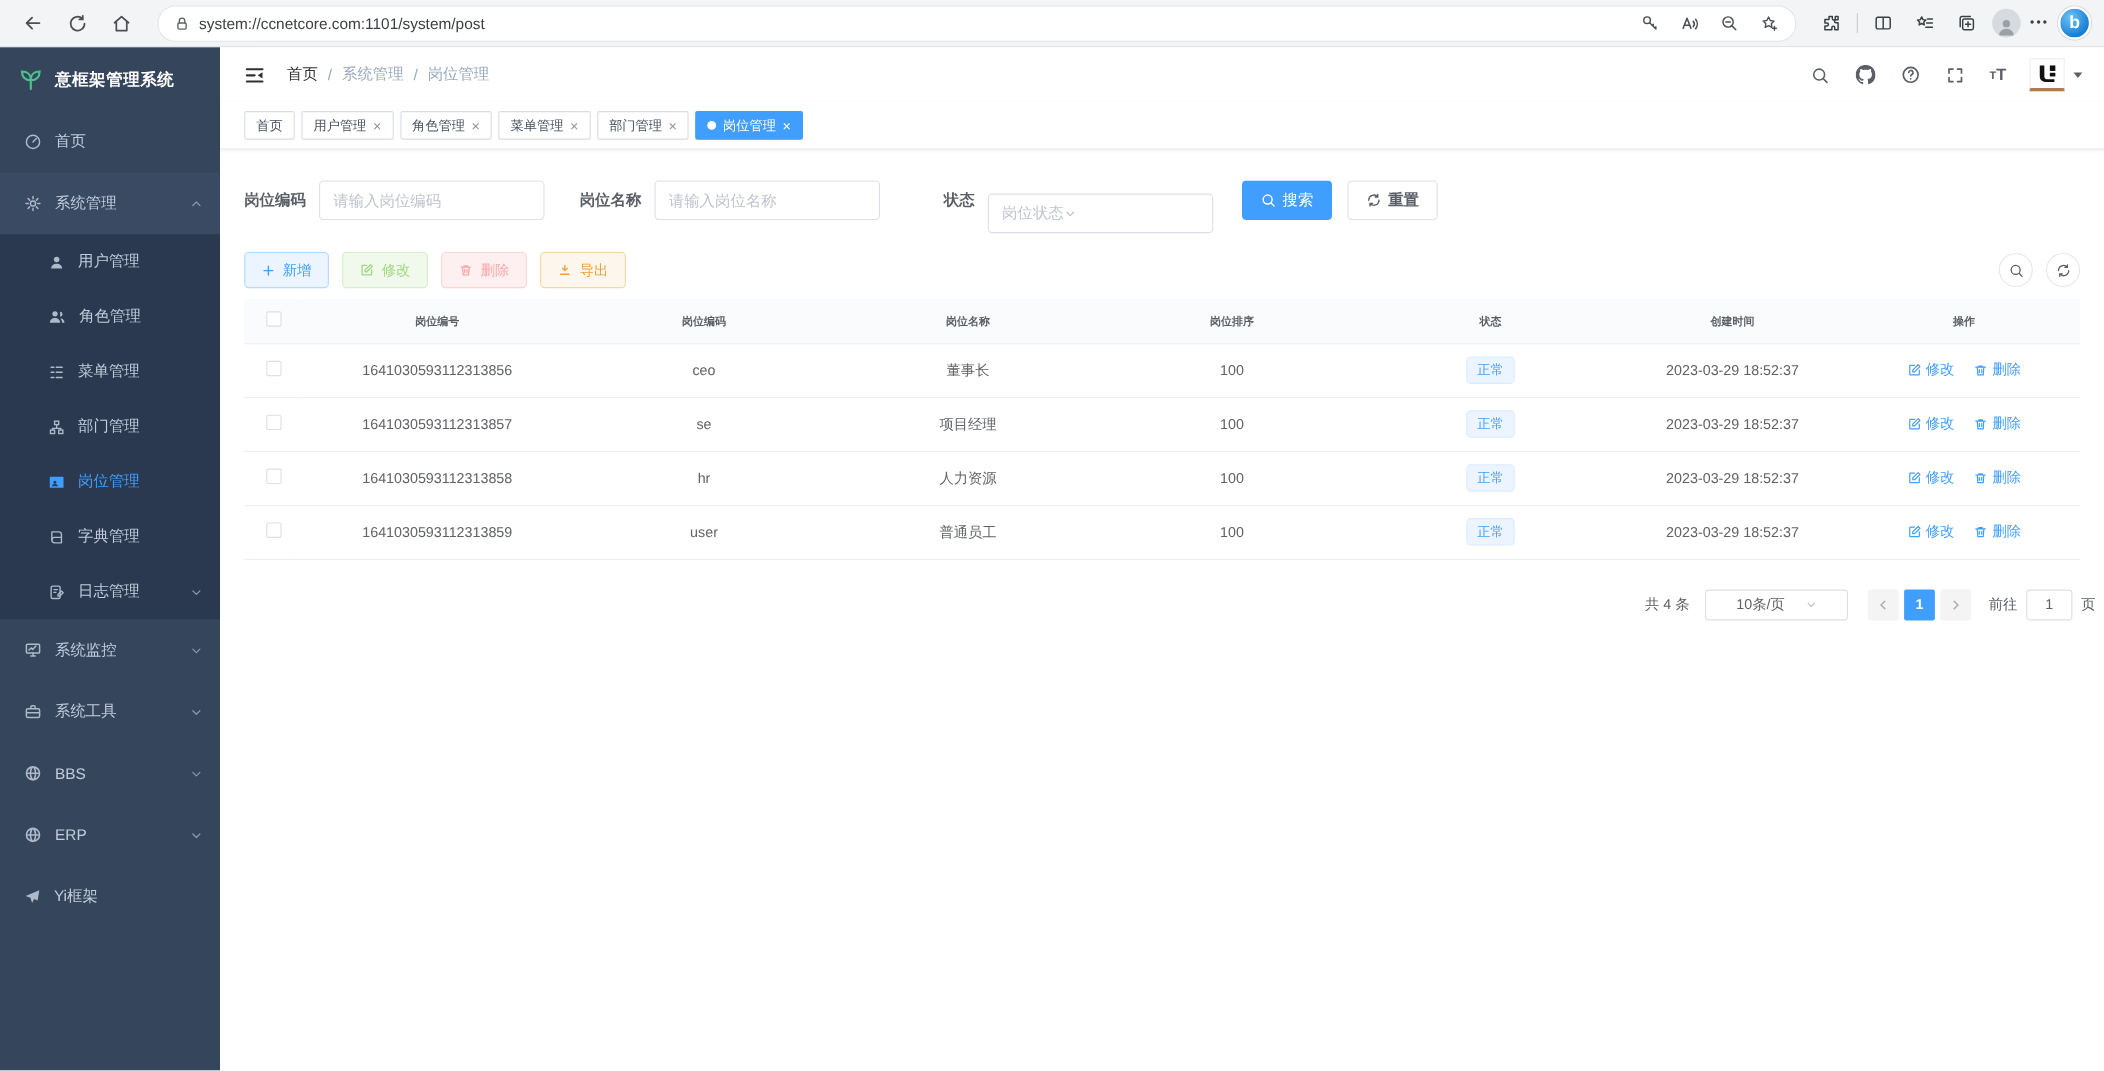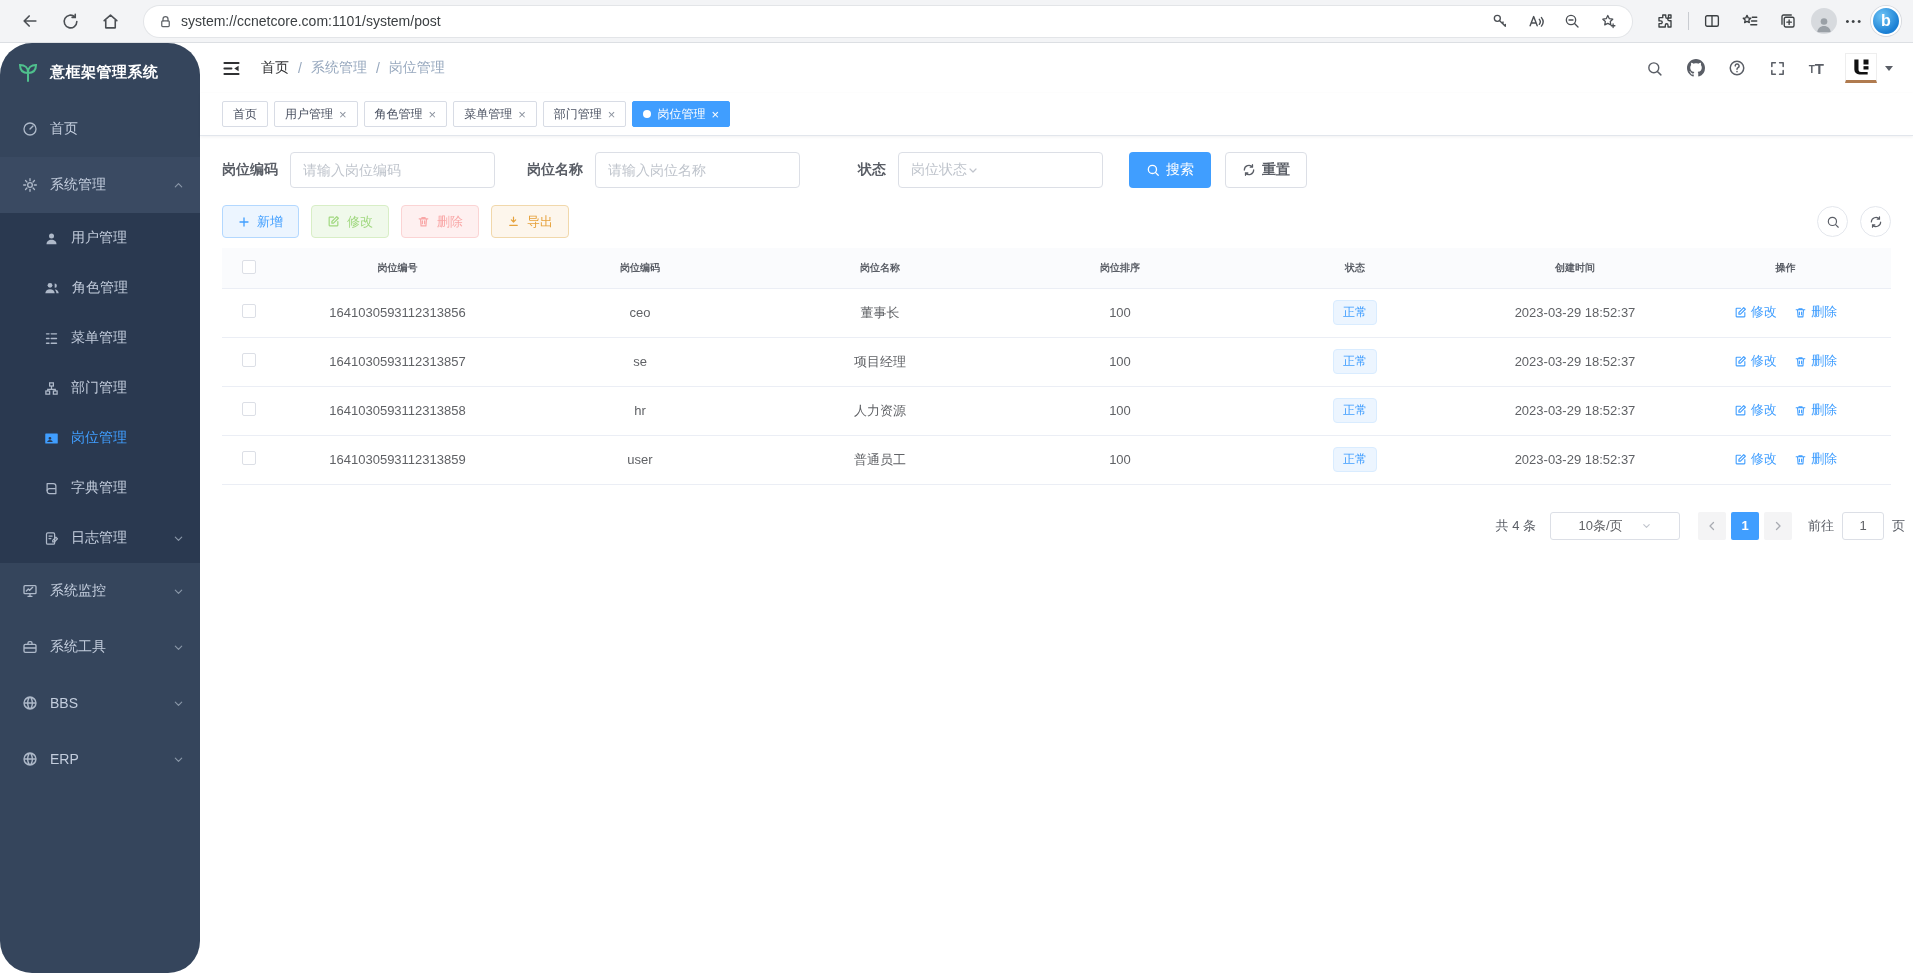--- a/index.html
+++ b/index.html
@@ -25,21 +25,21 @@
   .dots { font-size:11px; letter-spacing:2px; color:#3c4043; }
   .bing { width:30px; height:30px; border-radius:50%;
     background:radial-gradient(circle at 35% 30%, #6cc3f5, #1a7fd4 70%);
     color:#fff; font-weight:bold; font-size:16px; display:flex; align-items:center; justify-content:center;
     border:2px solid #fff; box-shadow:0 0 0 1px #d8dbe0; }
 
   
   .frame { display:flex; height:930px; }
 
   
-  .sidebar { width:200px; background:#35455c; color:#c3cddd; flex:0 0 auto; display:flex; flex-direction:column;border-radius:32px; }
+  .sidebar { width:200px; background:#35455c; color:#c3cddd; flex:0 0 auto; display:flex; flex-direction:column; }
   .logo { height:58px; display:flex; align-items:center; gap:10px; padding-left:16px; }
   .logo-title { color:#fff; font-size:15px; font-weight:bold; letter-spacing:.5px; }
   .m-item { height:56px; display:flex; align-items:center; padding:0 16px 0 22px; gap:12px;
     font-size:14px; cursor:pointer; }
   .m-item .cap { margin-left:auto; color:#8a97a8; }
   .m-item .micon { color:#aeb9c9; }
   .submenu { background:#2a3950; }
   .s-item { height:50px; display:flex; align-items:center; padding:0 16px 0 44px; gap:12px;
     font-size:14px; cursor:pointer; }
   .s-item .micon { color:#aeb9c9; }
@@ -75,21 +75,21 @@
   .tab-dot { width:8px; height:8px; border-radius:50%; background:#fff; }
 
   
   .filters { display:flex; align-items:center; margin:16px 22px 0; }
   .f-label { font-size:14px; font-weight:bold; color:#5a5e66; margin-right:12px; white-space:nowrap; }
   .f-input { width:205px; height:36px; border:1px solid #dcdfe6; border-radius:4px; padding:0 12px;
     font-size:14px; color:#606266; outline:none; font-family:inherit; }
   .f-input::placeholder { color:#bfc4cc; }
   .f-gap { width:32px; }
   .f-select { width:205px; height:36px; border:1px solid #dcdfe6; border-radius:4px; padding:0 10px 0 12px;
-    display:flex; align-items:center; cursor:pointer; }
+    display:flex; align-items:center; cursor:pointer;margin-top:24px; }
   .f-select .ph { color:#bfc4cc; font-size:14px; }
   .btn { height:36px; border-radius:4px; display:inline-flex; align-items:center; gap:6px;
     font-size:14px; padding:0 16px; cursor:pointer; border:1px solid transparent; }
   .btn-search { background:#409eff; color:#fff; margin-left:26px;font-family:Liberation Serif, serif; }
   .btn-reset { background:#fff; color:#5a5e66; border-color:#dcdfe6; margin-left:14px;font-weight:bold; }
 
   
   .toolbar { display:flex; align-items:center; margin:17px 22px 0; gap:12px; }
   .tbtn { height:33px; border-radius:4px; display:inline-flex; align-items:center; gap:7px;
     font-size:13px; padding:0 15px; cursor:pointer; border:1px solid transparent; }
@@ -378,20 +378,28 @@
           </svg>
       </span>
       <span>ERP</span>
       <span class="cap ic">
         <svg width="11" height="11" viewBox="0 0 24 24" fill="none" stroke="currentColor" stroke-width="2.5" stroke-linecap="round" stroke-linejoin="round">
             <path d="M5 9l7 7 7-7"></path>
           </svg>
       </span>
     </div>
 
+    <div class="m-item">
+      <span class="micon ic">
+        <svg width="15" height="15" viewBox="0 0 24 24" fill="currentColor">
+            <path d="M22 2 2 10.5l7 2.5 2.5 7.5 3-5.5 5 2z"></path>
+          </svg>
+      </span>
+      <span>Yi框架</span>
+    </div>
   </aside>
 
   <div class="main">
 
     <div class="topbar">
       <span class="ic" style="color:#303133">
         <svg width="19" height="19" viewBox="0 0 24 24" fill="none" stroke="currentColor" stroke-width="2.4" stroke-linecap="round">
             <path d="M3 5h18M3 12h9M3 19h18"></path>
             <path d="M21 8.5 15.5 12 21 15.5z" fill="currentColor" stroke="none"></path>
           </svg>

